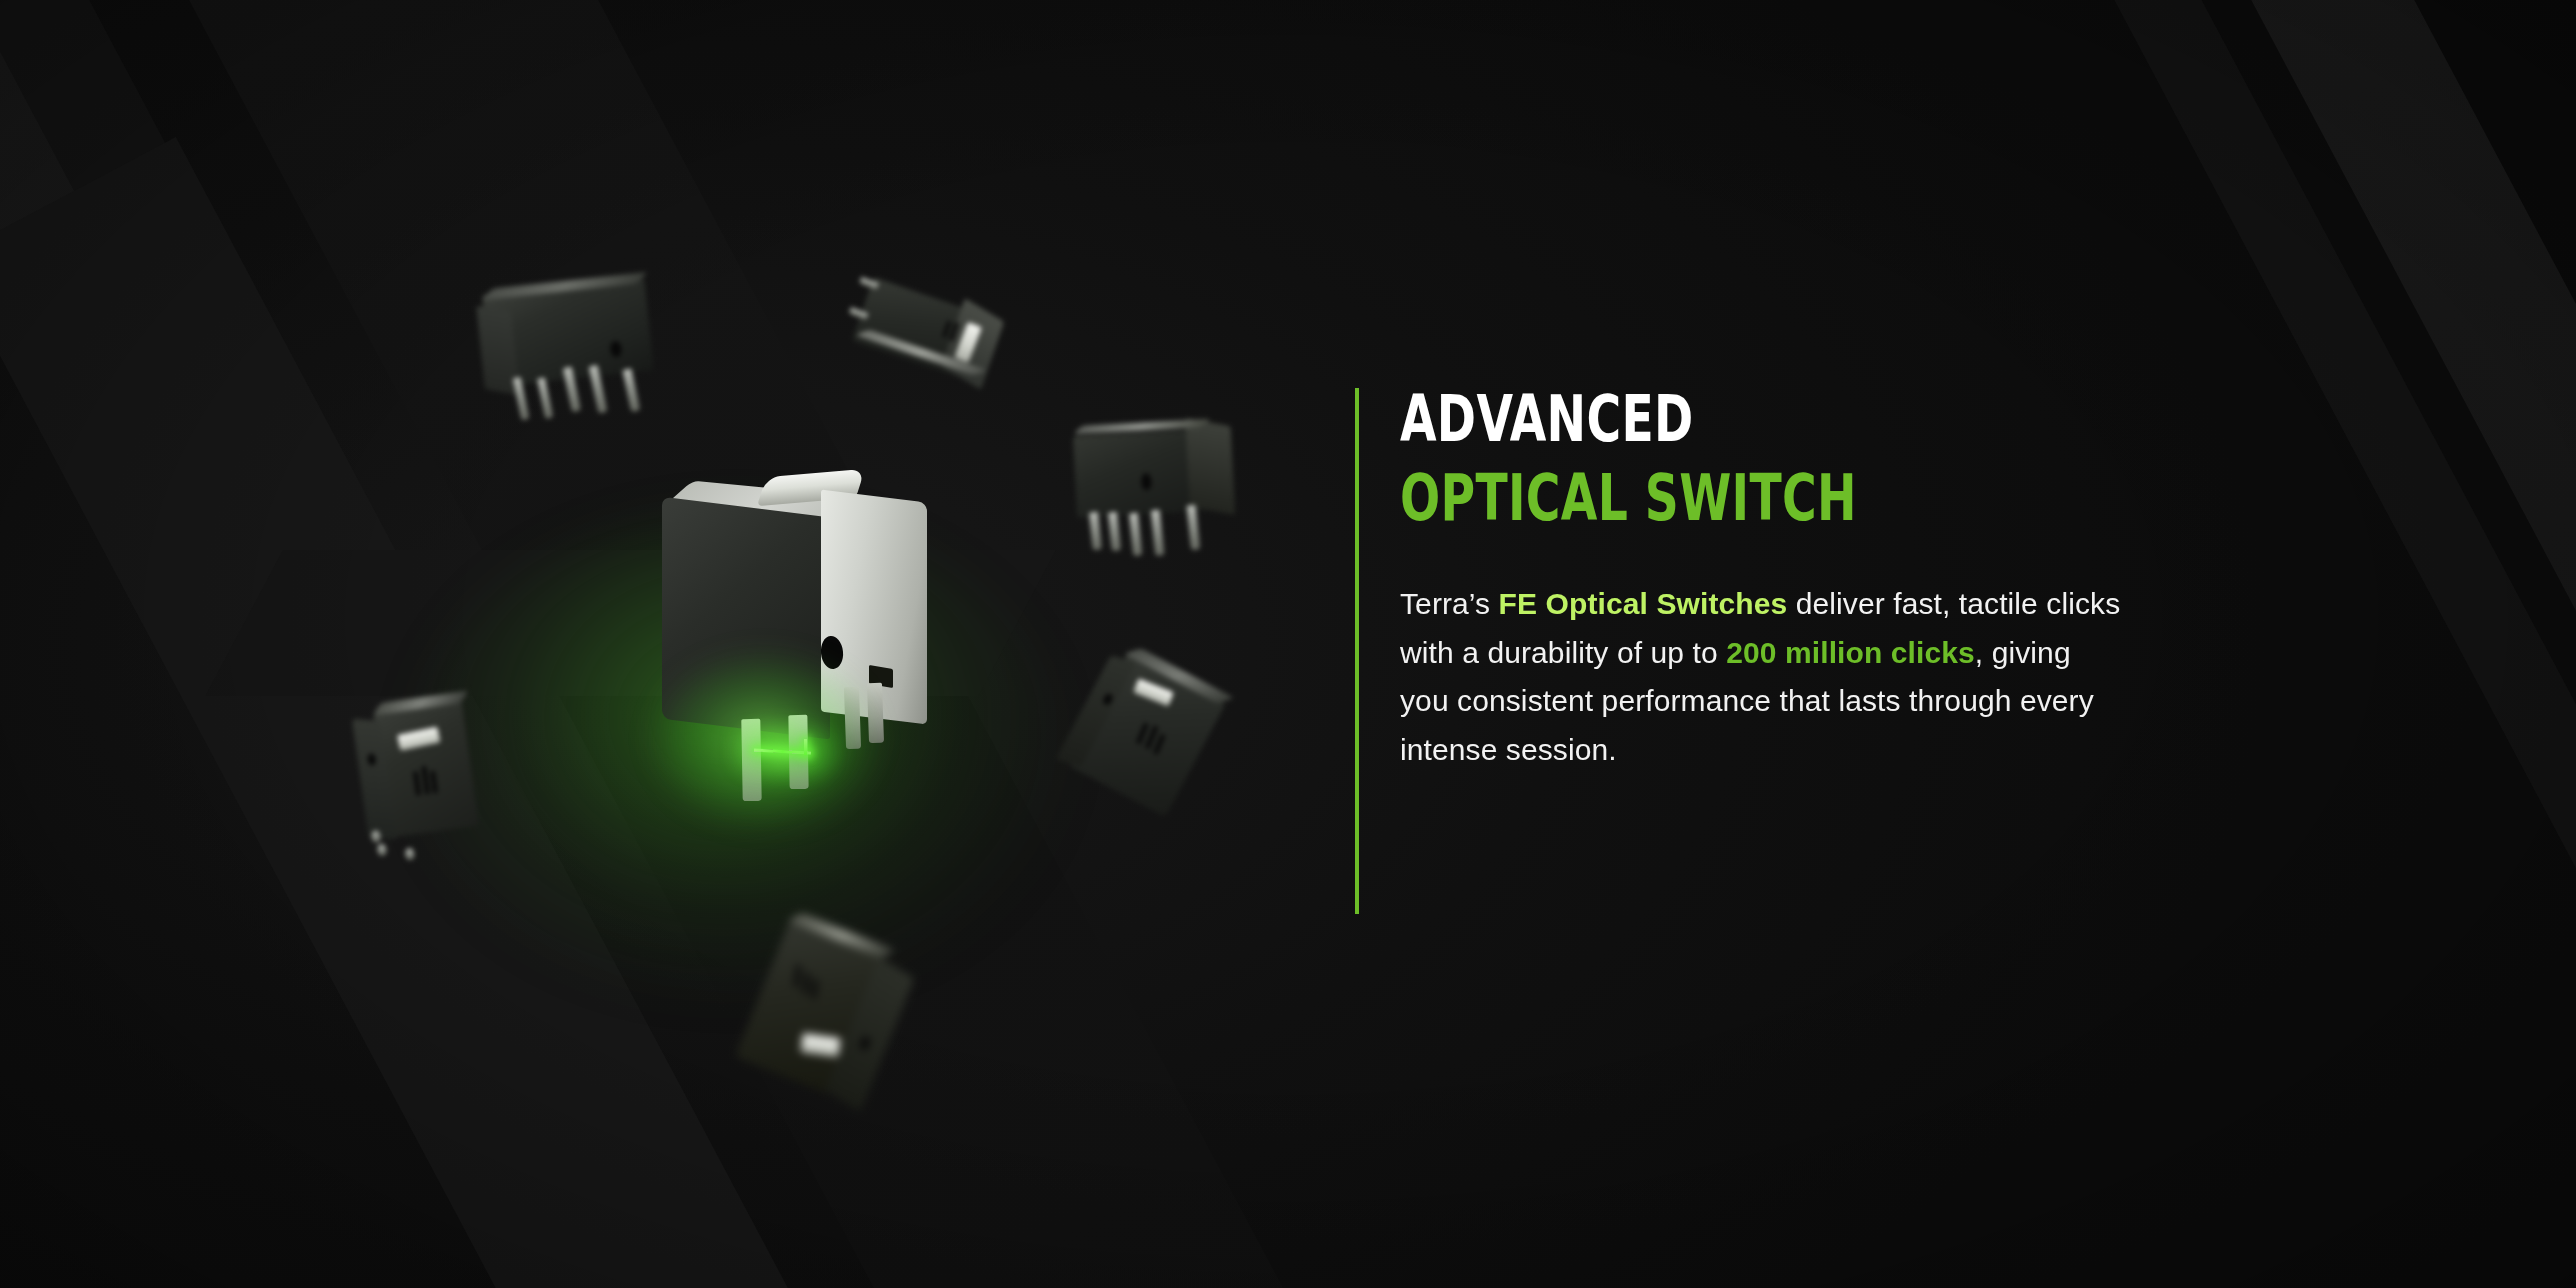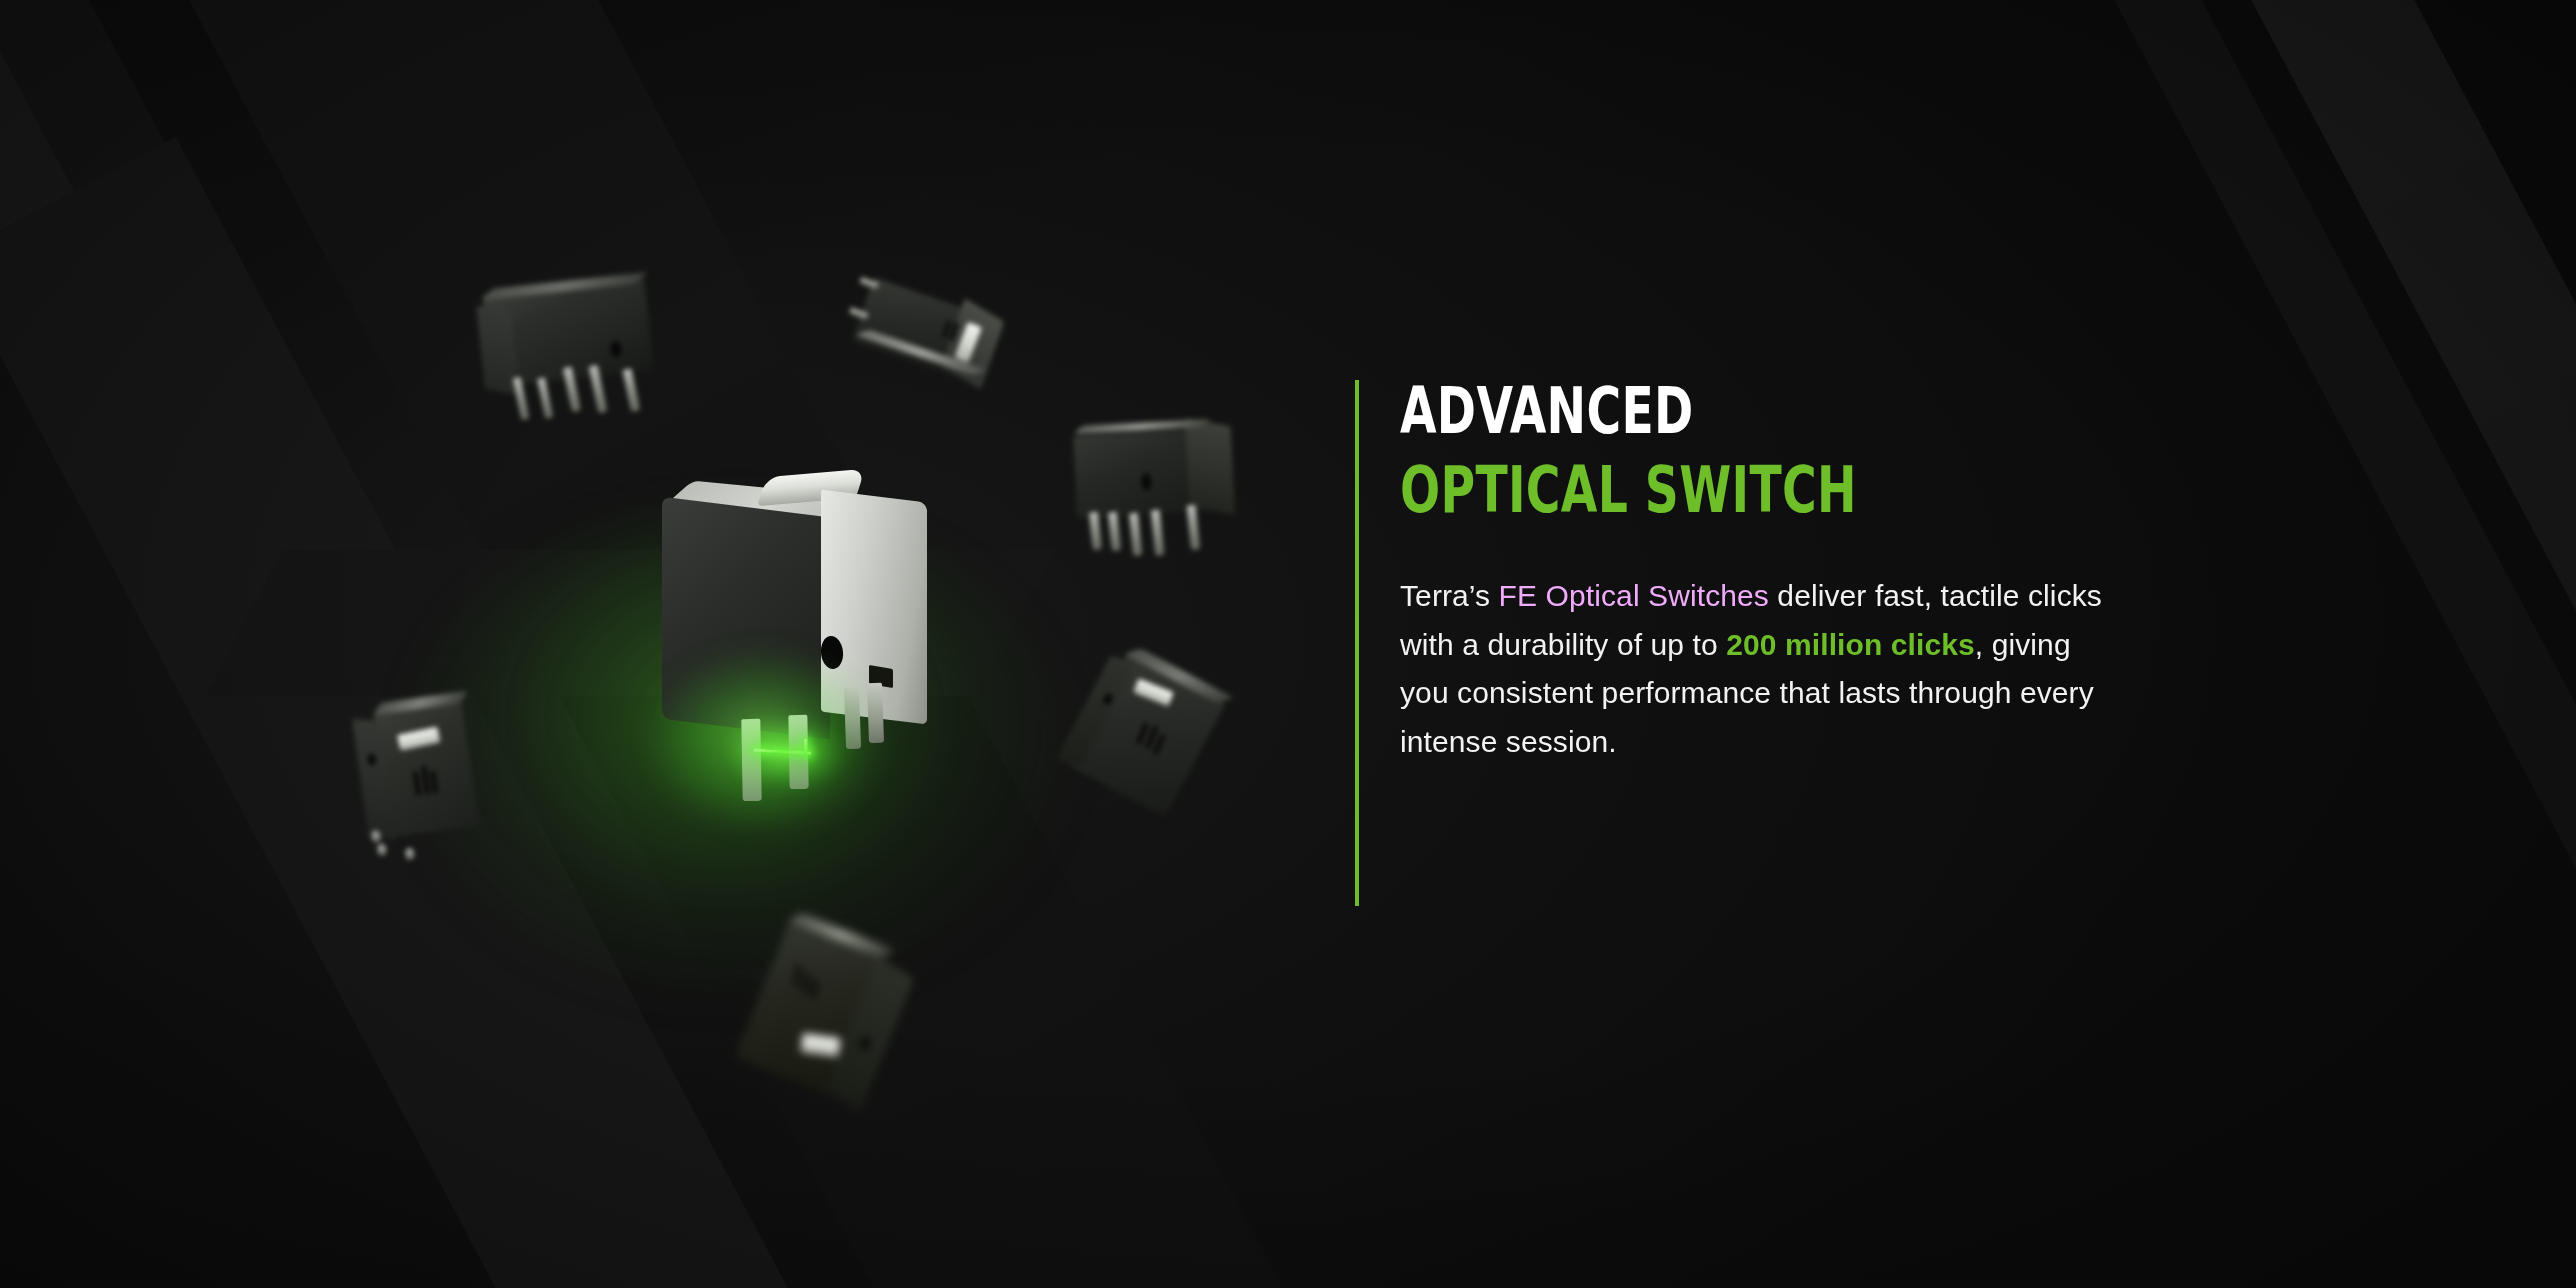--- a/index.html
+++ b/index.html
@@ -207,21 +207,21 @@
   }
   #hero .beam-bloom {
     position:absolute; left:79px; top:251px; width:112px; height:69px;
     background:radial-gradient(ellipse at 50% 48%, rgba(150,255,90,.65) 0%, rgba(70,210,40,.30) 42%, rgba(0,0,0,0) 75%);
     filter:blur(7.7px);
   }
 
   
   #copy {
     position:absolute;
-    left:1355px; top:380px;
+    left:1355px; top:388px;
     width:1030px;
   }
   #accent-bar {
     position:absolute;
     left:0; top:0;
     width:4.3px; height:526px;
     background:#6DBE28;
   }
   #copy-inner { margin-left:45px; }
 
@@ -240,21 +240,21 @@
 
   .body-copy {
     margin-top:50px;
     color:#F2F2F2;
     font-size:30px;
     line-height:1.62;
     max-width:721px;
     font-weight:400;
     letter-spacing:0.1px;
   }
-  .body-copy b { font-weight:400; color:#f0abfc; }
+  .body-copy b { font-weight:700; color:#bef264; }
   .body-copy .hl { color:#6DBE28; font-weight:700; }
 </style>
 </head>
 <body>
 
 <div id="banner">
 
   <div class="bg-base"></div>
   <div class="bg-stripe stripe-l1"></div>
   <div class="bg-stripe stripe-l2"></div>

